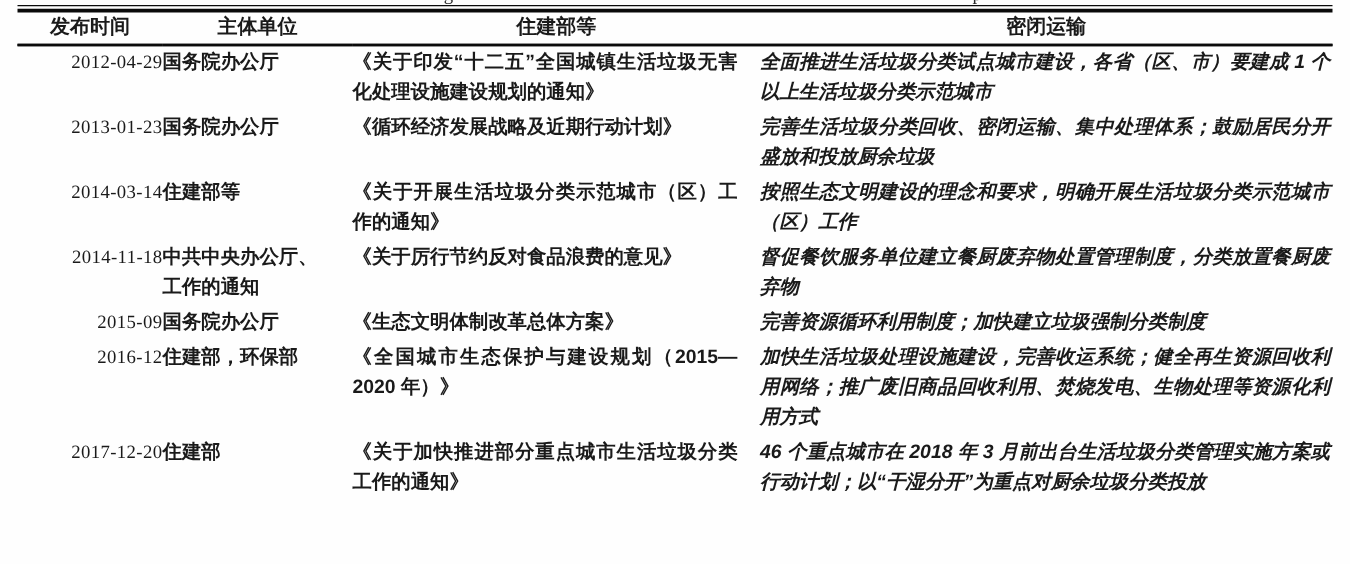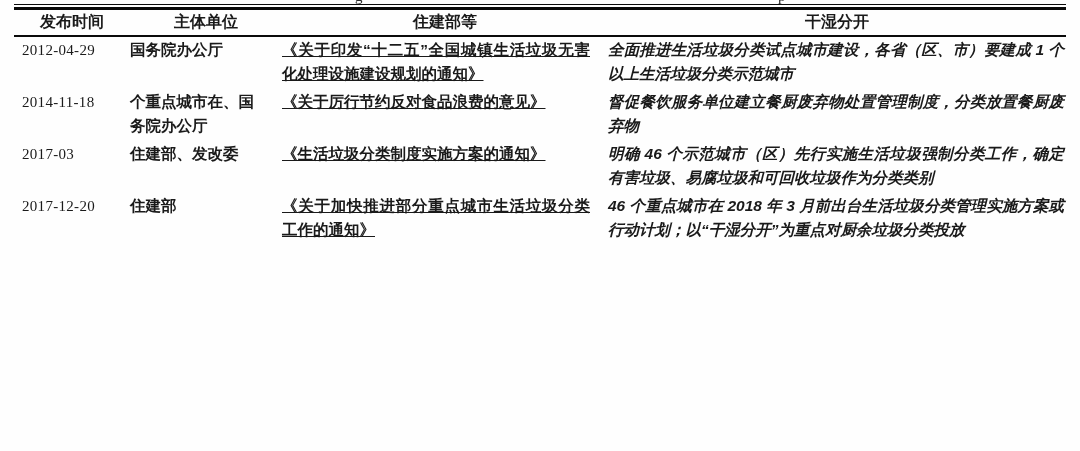--- a/index.html
+++ b/index.html
@@ -65,23 +65,24 @@
     vertical-align: top;
     padding: 1px 0 3px 0;
   }
   td.cell-date {
     font-family: "Liberation Serif", serif;
     font-weight: 400;
     font-size: 15px;
     letter-spacing: 0.3px;
     padding-left: 8px;
     white-space: nowrap;
+    text-align: right;
   }
   td.cell-unit    { padding-right: 14px; margin-left: 28px; }
-  td.cell-policy  { padding-right: 18px; text-align: justify; text-decoration: underline; }
+  td.cell-policy  { padding-right: 18px; text-align: justify; }
   td.cell-content { padding-right: 2px;  text-align: justify; font-style: italic; }
 </style>
 </head>
 <body>
 
 <div class="page">
 
   <div class="caption-clip">
     <span class="frag frag-g">g</span>
     <span class="frag frag-p">p</span>
@@ -97,41 +98,59 @@
         <col class="c-date">
           <col class="c-unit">
           <col class="c-policy">
           <col class="c-content">
       </colgroup>
       <thead>
         <tr>
           <th>发布时间</th>
           <th>主体单位</th>
           <th>住建部等</th>
-          <th>干湿分开</th>
+          <th>密闭运输</th>
         </tr>
       </thead>
       <tbody>
         <tr>
           <td class="cell-date">2012-04-29</td>
           <td class="cell-unit">国务院办公厅</td>
           <td class="cell-policy">《关于印发“十二五”全国城镇生活垃圾无害化处理设施建设规划的通知》</td>
           <td class="cell-content">全面推进生活垃圾分类试点城市建设，各省（区、市）要建成 1 个以上生活垃圾分类示范城市</td>
         </tr>
         <tr>
+          <td class="cell-date">2013-01-23</td>
+          <td class="cell-unit">国务院办公厅</td>
+          <td class="cell-policy">《循环经济发展战略及近期行动计划》</td>
+          <td class="cell-content">完善生活垃圾分类回收、密闭运输、集中处理体系；鼓励居民分开盛放和投放厨余垃圾</td>
+        </tr>
+        <tr>
+          <td class="cell-date">2014-03-14</td>
+          <td class="cell-unit">住建部等</td>
+          <td class="cell-policy">《关于开展生活垃圾分类示范城市（区）工作的通知》</td>
+          <td class="cell-content">按照生态文明建设的理念和要求，明确开展生活垃圾分类示范城市（区）工作</td>
+        </tr>
+        <tr>
           <td class="cell-date">2014-11-18</td>
-          <td class="cell-unit">个重点城市在、国务院办公厅</td>
+          <td class="cell-unit">中共中央办公厅、工作的通知</td>
           <td class="cell-policy">《关于厉行节约反对食品浪费的意见》</td>
           <td class="cell-content">督促餐饮服务单位建立餐厨废弃物处置管理制度，分类放置餐厨废弃物</td>
         </tr>
         <tr>
-          <td class="cell-date">2017-03</td>
-          <td class="cell-unit">住建部、发改委</td>
-          <td class="cell-policy">《生活垃圾分类制度实施方案的通知》</td>
-          <td class="cell-content">明确 46 个示范城市（区）先行实施生活垃圾强制分类工作，确定有害垃圾、易腐垃圾和可回收垃圾作为分类类别</td>
+          <td class="cell-date">2015-09</td>
+          <td class="cell-unit">国务院办公厅</td>
+          <td class="cell-policy">《生态文明体制改革总体方案》</td>
+          <td class="cell-content">完善资源循环利用制度；加快建立垃圾强制分类制度</td>
+        </tr>
+        <tr>
+          <td class="cell-date">2016-12</td>
+          <td class="cell-unit">住建部，环保部</td>
+          <td class="cell-policy">《全国城市生态保护与建设规划（2015—2020 年）》</td>
+          <td class="cell-content">加快生活垃圾处理设施建设，完善收运系统；健全再生资源回收利用网络；推广废旧商品回收利用、焚烧发电、生物处理等资源化利用方式</td>
         </tr>
         <tr>
           <td class="cell-date">2017-12-20</td>
           <td class="cell-unit">住建部</td>
           <td class="cell-policy">《关于加快推进部分重点城市生活垃圾分类工作的通知》</td>
           <td class="cell-content">46 个重点城市在 2018 年 3 月前出台生活垃圾分类管理实施方案或行动计划；以“干湿分开”为重点对厨余垃圾分类投放</td>
         </tr>
       </tbody>
     </table>
 

